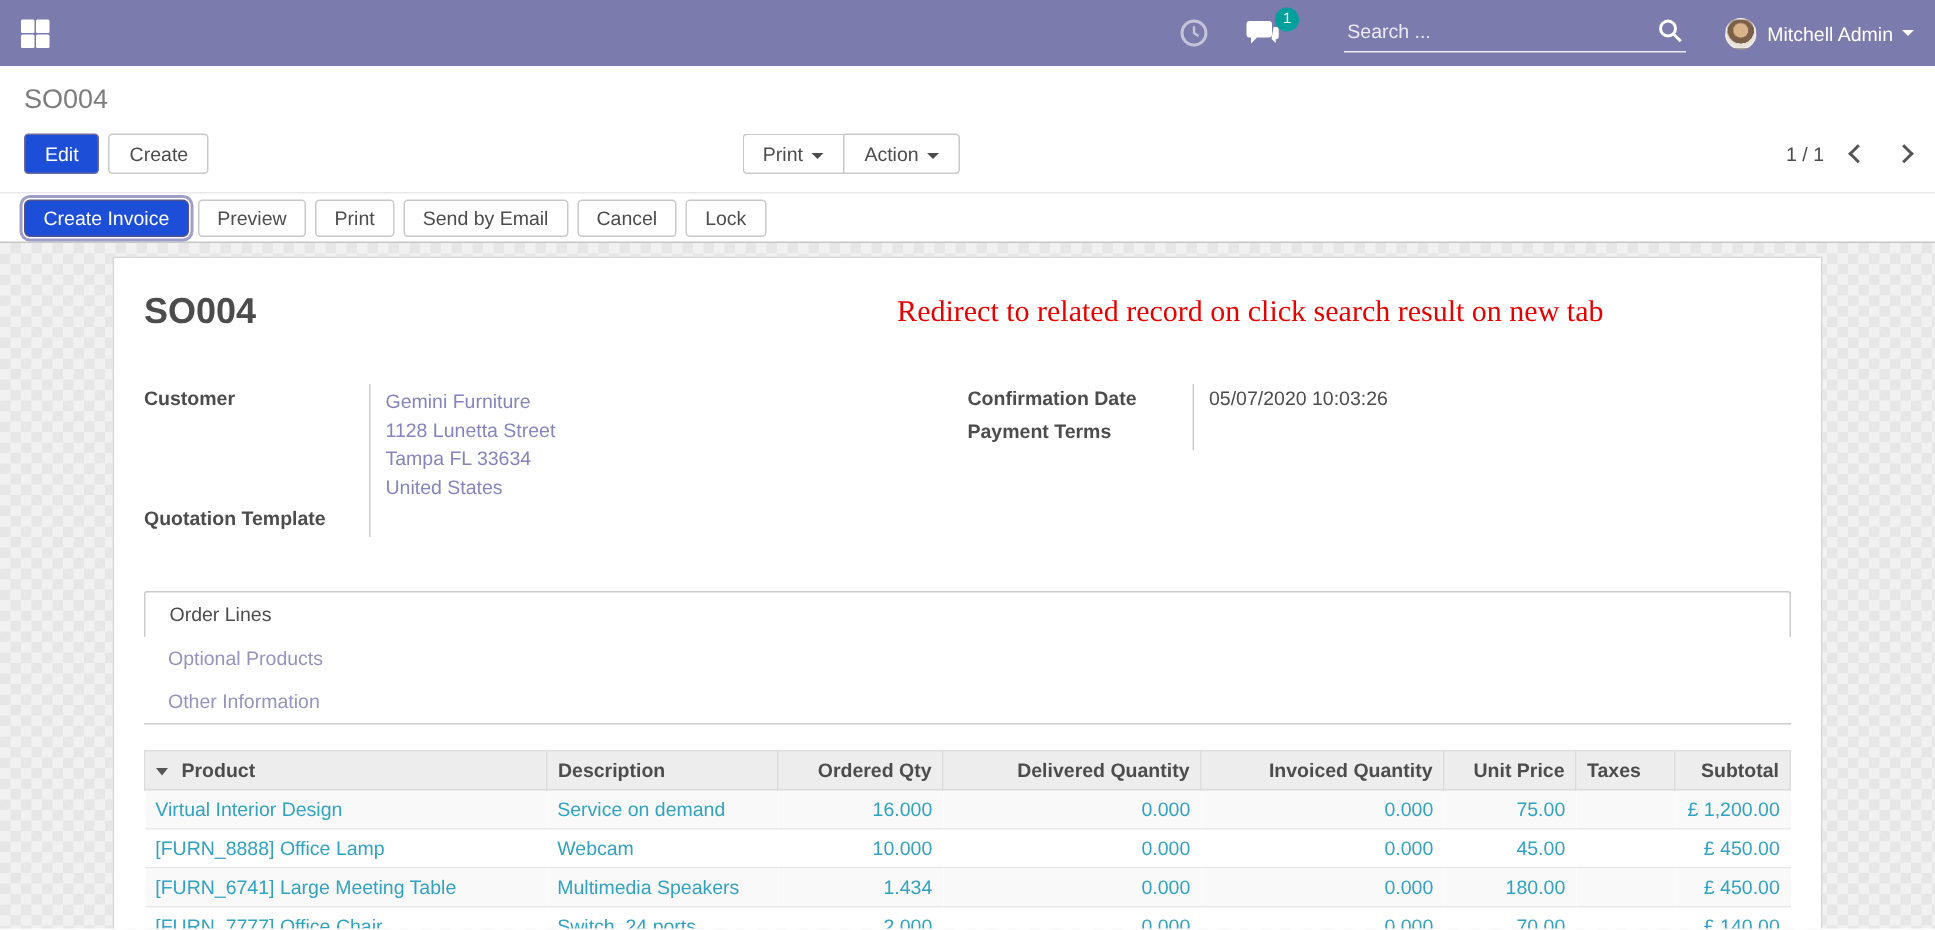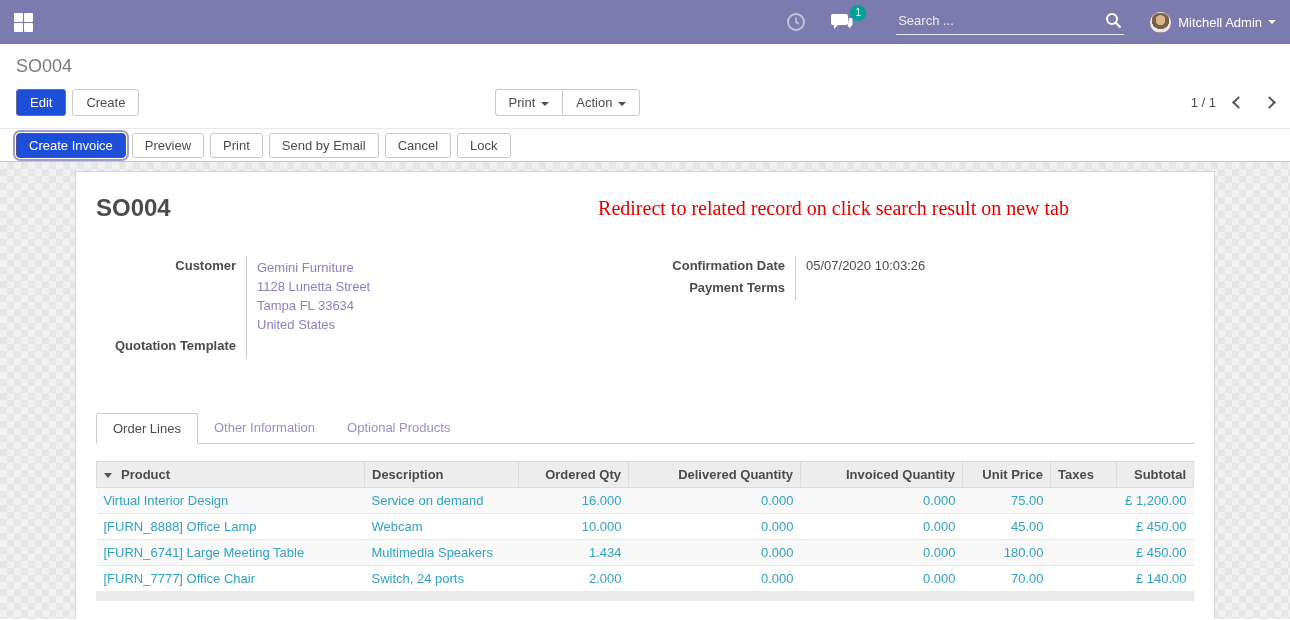--- a/index.html
+++ b/index.html
@@ -61,26 +61,26 @@
     background-size:14px 14px; background-position:0 0, 7px 7px; }
   .sheet { width:1140px; margin:0 auto; background:#fff; border:1px solid #d6d6d6; min-height:470px; padding:22px 20px 0; }
 
   .sheet-head { display:flex; align-items:center; }
   .sheet-title { font-size:24px; font-weight:bold; color:#4c4c4c; }
   .annotation { flex:1; text-align:right; padding-right:125px; font-family:"Liberation Serif", serif; font-size:20px; color:#e60000; }
 
   .field-grid { display:flex; margin-top:34px; }
   .field-col { width:50%; }
   .field-row { display:flex; }
-  .field-label { width:150px; font-weight:bold; color:#4c4c4c; padding:2px 10px 2px 0;text-align:right; }
+  .field-label { width:150px; font-weight:bold; color:#4c4c4c; padding:2px 10px 2px 0; }
   .field-value { flex:1; border-left:1px solid #ccc; padding:2px 0 2px 10px; min-height:22px; max-width:330px; }
   .link-line { color:#8784bd; line-height:19px; cursor:pointer; }
   .plain-value { color:#4c4c4c; }
 
-  .tabs { display:flex; margin-top:55px; border-bottom:1px solid #ccc; }
+  .tabs { display:flex; margin-top:36px; border-bottom:1px solid #ccc;flex-direction:column; }
   .tab { padding:7px 16px; cursor:pointer; color:#9693bf; }
   .tab.active { background:#fff; border:1px solid #ccc; border-bottom:1px solid #fff; margin-bottom:-1px; color:#4c4c4c; border-radius:2px 2px 0 0; }
 
   table.order-lines { width:100%; border-collapse:collapse; margin-top:17px; font-size:13px; table-layout:fixed; }
   .order-lines th { background:#ededed; border:1px solid #dcdcdc; font-weight:bold; color:#4c4c4c; text-align:left; padding:5px 7px; }
   .order-lines th.num, .order-lines td.num { text-align:right; }
   .order-lines td { padding:5px 7px; color:#31a2c2; border-top:1px solid #e9e9e9; overflow:hidden; white-space:nowrap; cursor:pointer; }
   .order-lines tbody tr:nth-child(odd) { background:#f9f9f9; }
   .hdr-caret { display:inline-block; width:0; height:0; border-left:4px solid transparent; border-right:4px solid transparent; border-top:5px solid #555; margin-right:9px; vertical-align:middle; cursor:pointer; }
   .table-strip { height:10px; background:#eaeaea; }
@@ -197,22 +197,22 @@
         </div>
         <div class="field-row">
           <div class="field-label">Payment Terms</div>
           <div class="field-value"></div>
         </div>
       </div>
     </div>
 
     <div class="tabs">
       <div class="tab active">Order Lines</div>
+      <div class="tab">Optional Products</div>
       <div class="tab">Other Information</div>
-      <div class="tab">Optional Products</div>
     </div>
 
     <table class="order-lines">
       <colgroup>
         <col style="width:268px">
           <col style="width:154px">
           <col style="width:110px">
           <col style="width:172px">
         <col style="width:162px">
           <col style="width:88px">

